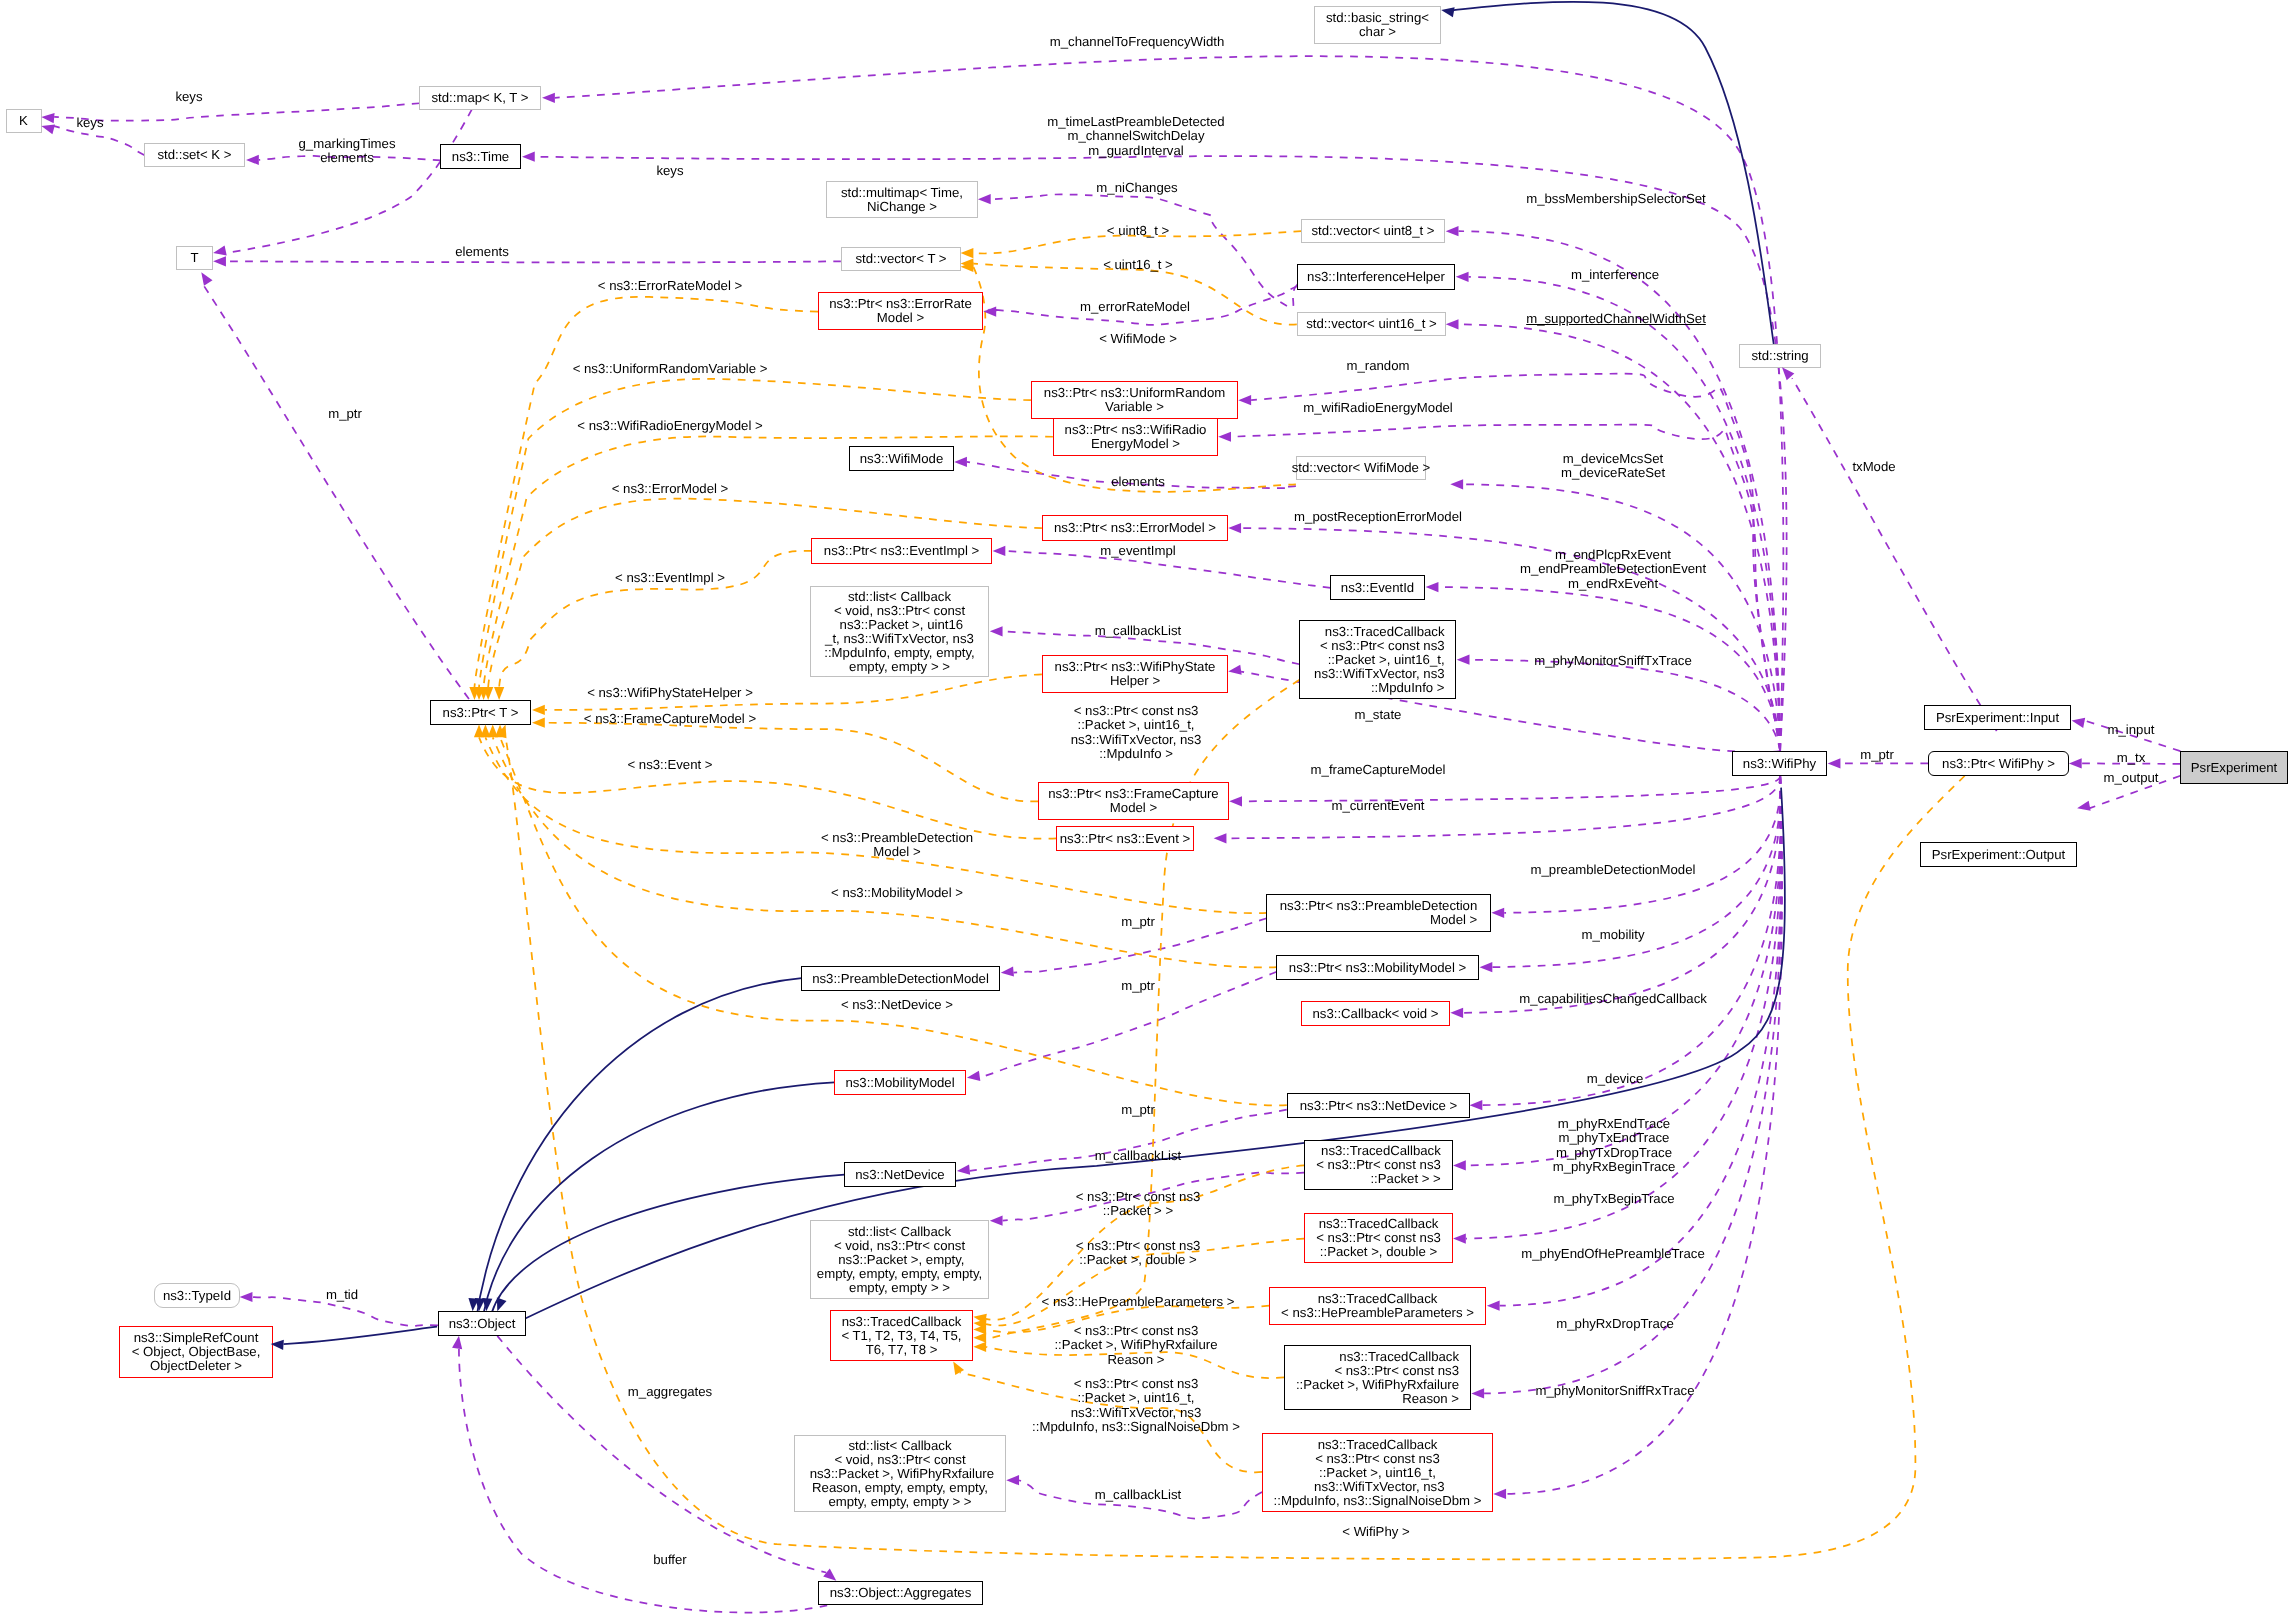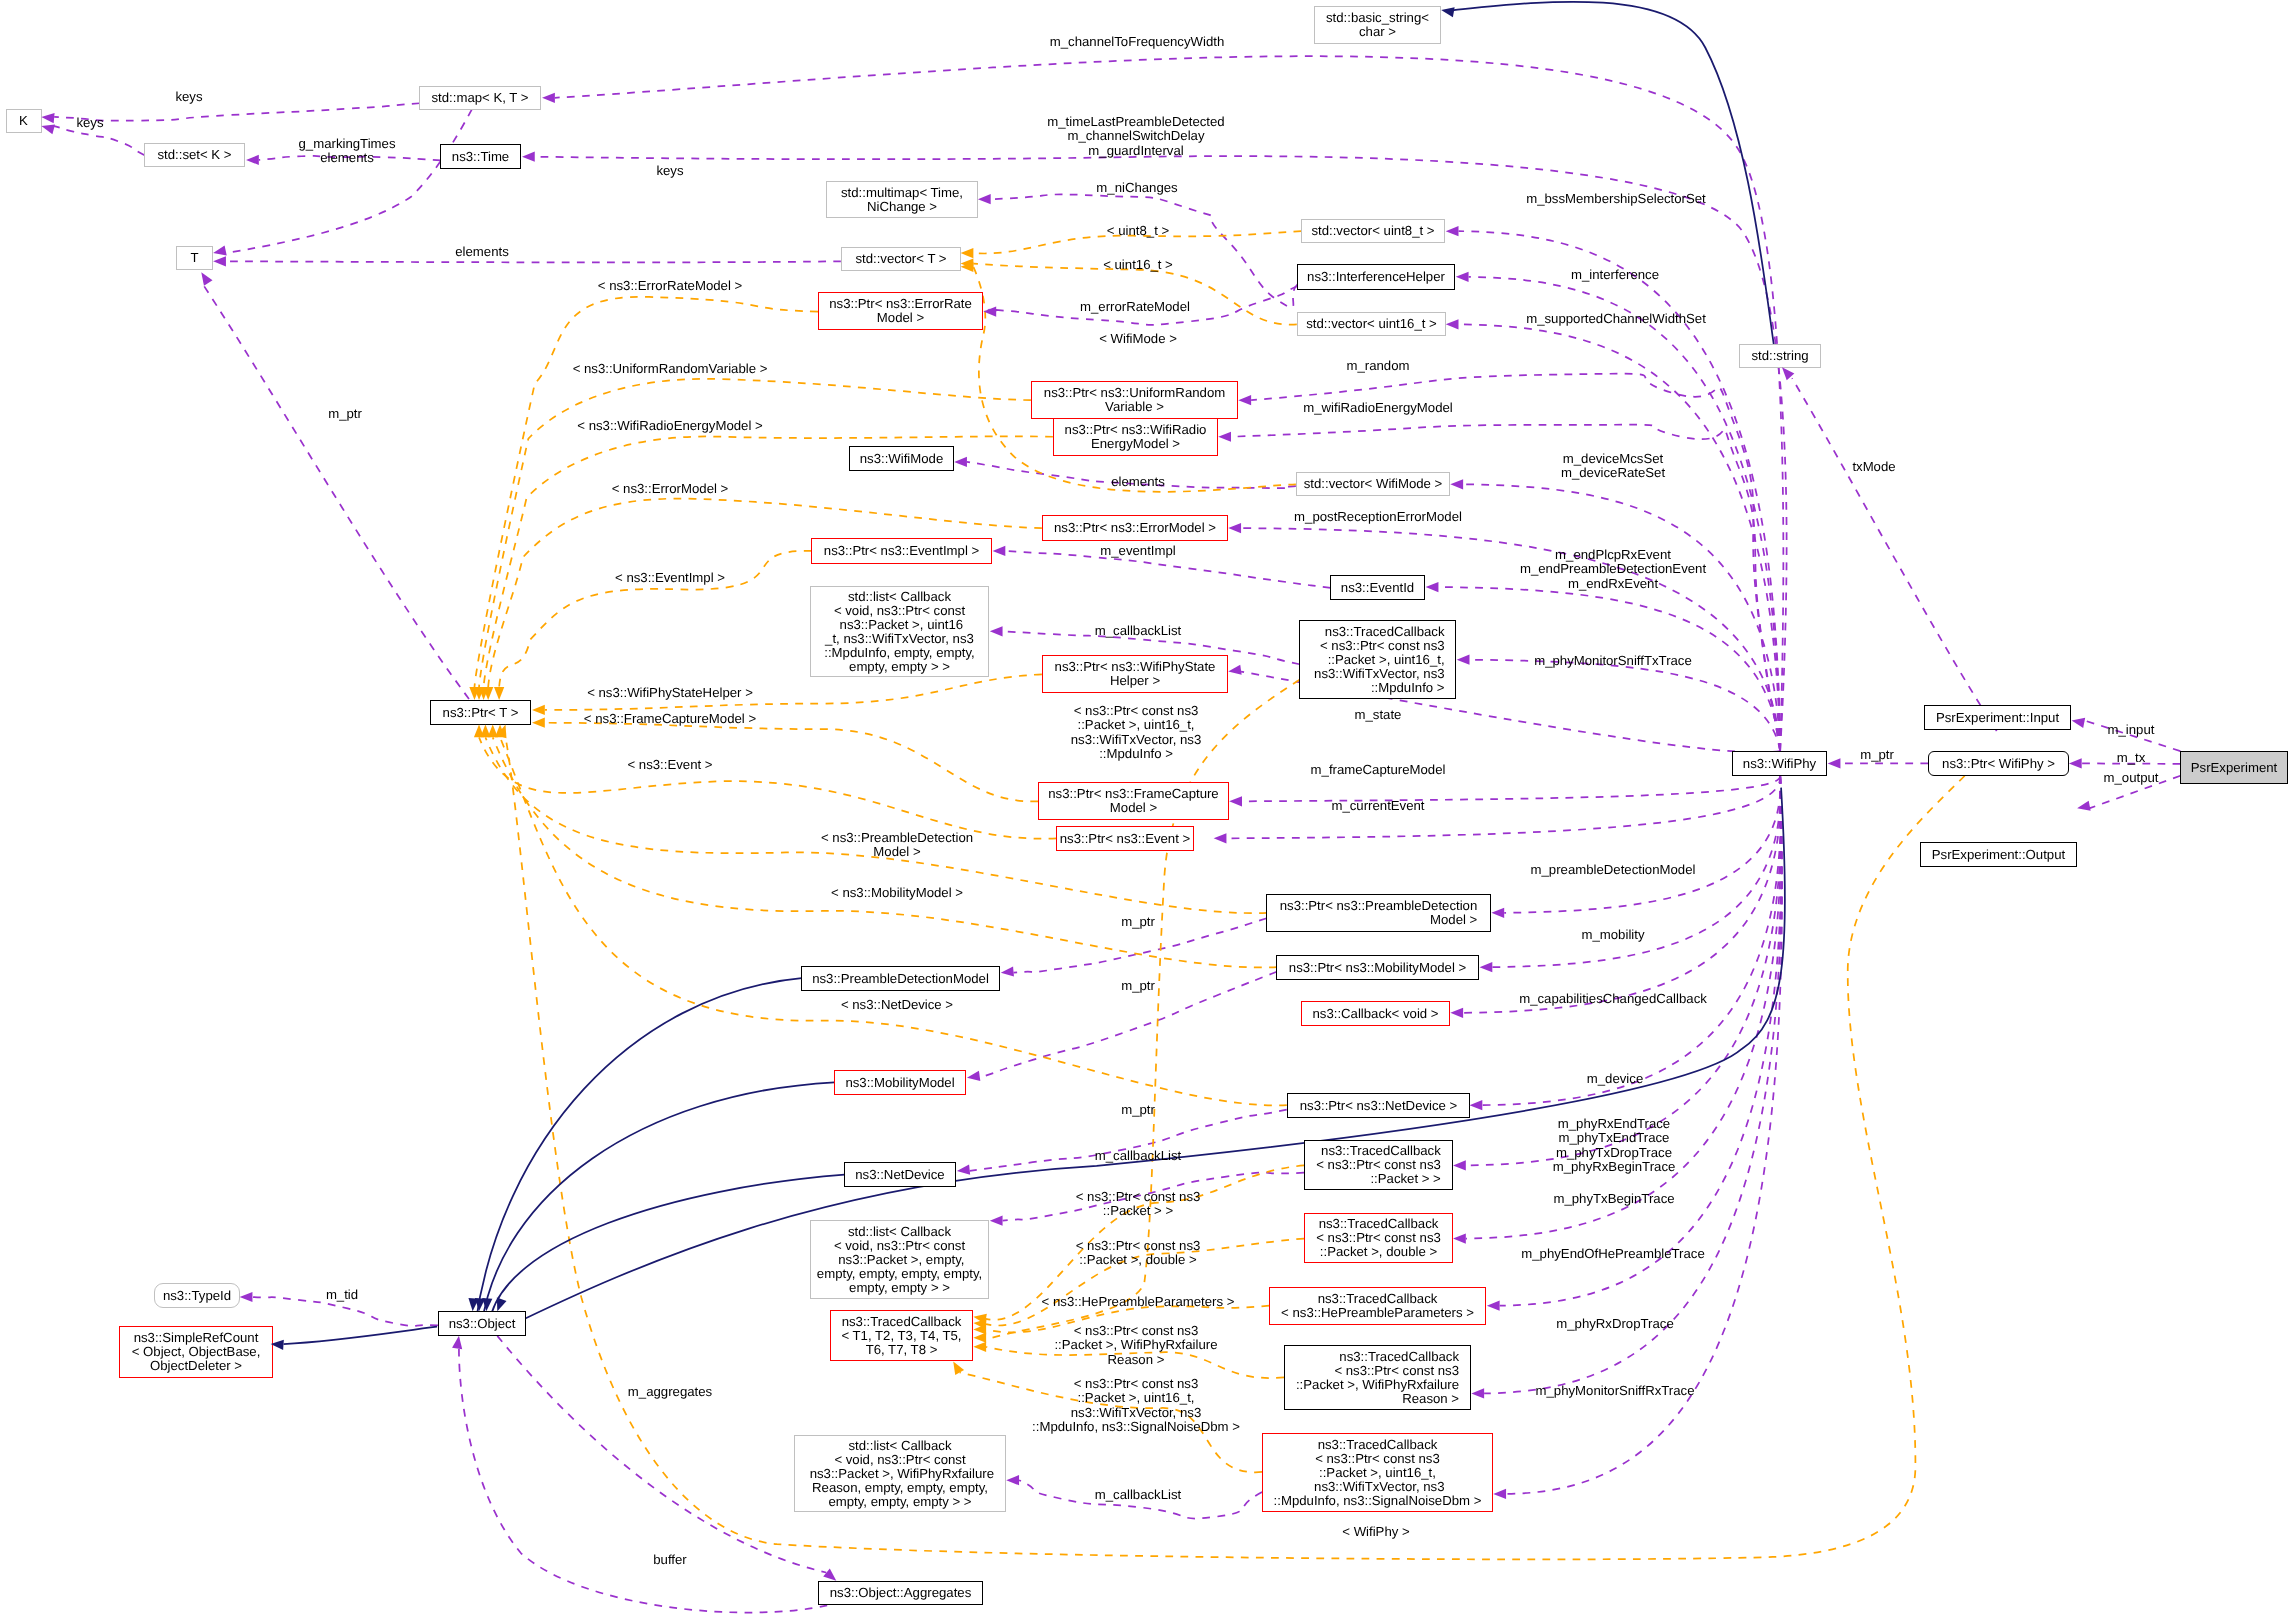--- a/index.html
+++ b/index.html
@@ -188,21 +188,21 @@
     <div class="node black" style="left: 1297px; top: 264px; width: 158px; height: 25.6px;"><span>ns3::InterferenceHelper</span></div>
     <div class="node red" style="left: 818px; top: 292px; width: 165px; height: 38px;"><span>ns3::Ptr&lt; ns3::ErrorRate
 Model &gt;</span></div>
     <div class="node grey" style="left: 1297px; top: 312px; width: 149px; height: 24px;"><span>std::vector&lt; uint16_t &gt;</span></div>
     <div class="node grey" style="left: 1739px; top: 344px; width: 82px; height: 24px;"><span>std::string</span></div>
     <div class="node red" style="left: 1031px; top: 381px; width: 207px; height: 38px;"><span>ns3::Ptr&lt; ns3::UniformRandom
 Variable &gt;</span></div>
     <div class="node red" style="left: 1053px; top: 418px; width: 165px; height: 38px;"><span>ns3::Ptr&lt; ns3::WifiRadio
 EnergyModel &gt;</span></div>
     <div class="node black" style="left: 849px; top: 446px; width: 105px; height: 25px;"><span>ns3::WifiMode</span></div>
-    <div class="node grey" style="left: 1296px; top: 472px; width: 154px; height: 24px;"><span>std::vector&lt; WifiMode &gt;</span></div>
+    <div class="node grey" style="left: 1296px; top: 456px; width: 130px; height: 24px;"><span>std::vector&lt; WifiMode &gt;</span></div>
     <div class="node red" style="left: 1042px; top: 515px; width: 186px; height: 25.6px;"><span>ns3::Ptr&lt; ns3::ErrorModel &gt;</span></div>
     <div class="node red" style="left: 811px; top: 538px; width: 181px; height: 25.6px;"><span>ns3::Ptr&lt; ns3::EventImpl &gt;</span></div>
     <div class="node black" style="left: 1330px; top: 575px; width: 95px; height: 25px;"><span>ns3::EventId</span></div>
     <div class="node grey" style="left: 810px; top: 586px; width: 179px; height: 91px;"><span>std::list&lt; Callback
 &lt; void, ns3::Ptr&lt; const
  ns3::Packet &gt;, uint16
 _t, ns3::WifiTxVector, ns3
 ::MpduInfo, empty, empty,
 empty, empty &gt; &gt;</span></div>
     <div class="node black" style="left: 1299px; top: 620px; width: 157px; height: 79px;"><span>ns3::TracedCallback
@@ -275,21 +275,21 @@
 m_guardInterval</div>
     <div class="elabel" style="left: 670px; top: 164px;">keys</div>
     <div class="elabel" style="left: 1137px; top: 181px;">m_niChanges</div>
     <div class="elabel" style="left: 1616px; top: 192px;">m_bssMembershipSelectorSet</div>
     <div class="elabel" style="left: 1138px; top: 224px;">&lt; uint8_t &gt;</div>
     <div class="elabel" style="left: 482px; top: 245px;">elements</div>
     <div class="elabel" style="left: 1138px; top: 258px;">&lt; uint16_t &gt;</div>
     <div class="elabel" style="left: 1615px; top: 268px;">m_interference</div>
     <div class="elabel" style="left: 670px; top: 279px;">&lt; ns3::ErrorRateModel &gt;</div>
     <div class="elabel" style="left: 1135px; top: 300px;">m_errorRateModel</div>
-    <div class="elabel" style="left: 1616px; top: 312px;">m_supportedChannelWidthSet</div>
+    <div class="elabel" style="left: 1616px; top: 312px; text-decoration: underline;">m_supportedChannelWidthSet</div>
     <div class="elabel" style="left: 1138px; top: 332px;">&lt; WifiMode &gt;</div>
     <div class="elabel" style="left: 1378px; top: 359px;">m_random</div>
     <div class="elabel" style="left: 670px; top: 362px;">&lt; ns3::UniformRandomVariable &gt;</div>
     <div class="elabel" style="left: 1378px; top: 401px;">m_wifiRadioEnergyModel</div>
     <div class="elabel" style="left: 670px; top: 419px;">&lt; ns3::WifiRadioEnergyModel &gt;</div>
     <div class="elabel" style="left: 345px; top: 407px;">m_ptr</div>
     <div class="elabel" style="left: 1613px; top: 452px;">m_deviceMcsSet
 m_deviceRateSet</div>
     <div class="elabel" style="left: 670px; top: 482px;">&lt; ns3::ErrorModel &gt;</div>
     <div class="elabel" style="left: 1138px; top: 475px;">elements</div>

